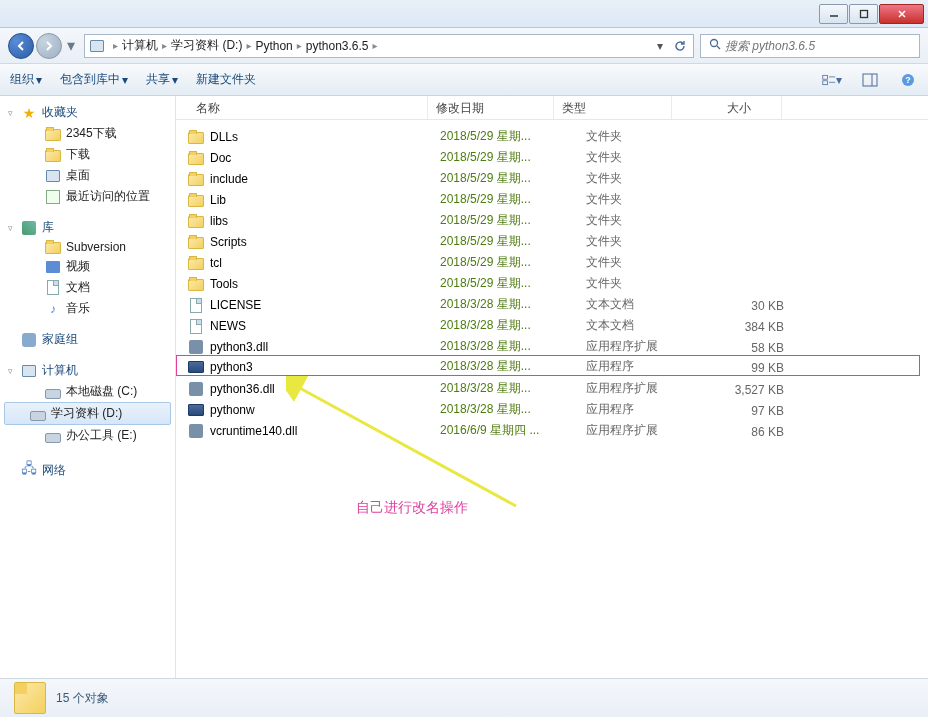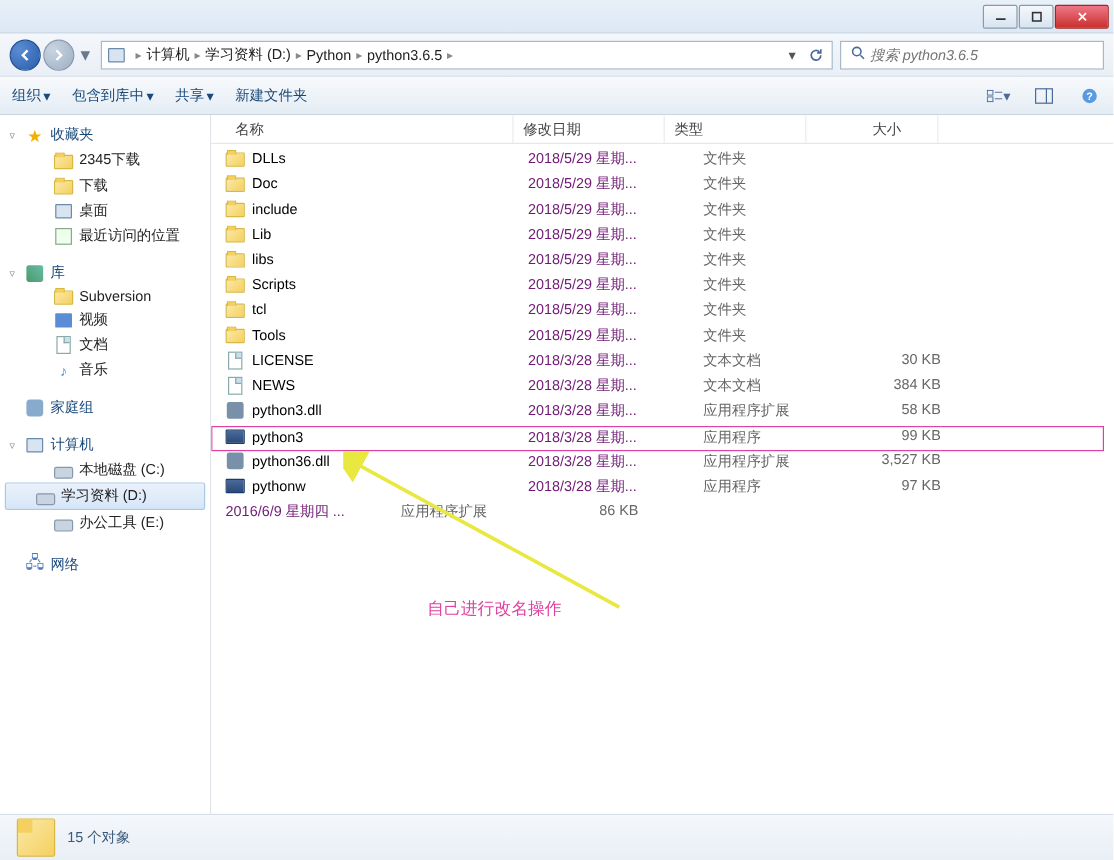--- a/index.html
+++ b/index.html
@@ -48,25 +48,25 @@
 
 
 .content { flex: 1; background: #fff; position: relative; overflow: hidden; }
 .col-headers { display: flex; height: 24px; border-bottom: 1px solid #e4e8ec; font-size: 12px; color: #444; }
 .col-h { padding: 4px 8px; border-right: 1px solid #e8ecf0; }
 .col-name { width: 252px; padding-left: 20px; }
 .col-date { width: 126px; }
 .col-type { width: 118px; }
 .col-size { width: 110px; text-align: right; padding-right: 30px; }
 .file-list { padding-top: 4px; font-size: 12px; }
-.file-row { display: flex; height: 21px; align-items: flex-start; padding-left: 12px; }
+.file-row { display: flex; height: 21px; align-items: flex-end; padding-left: 12px; }
 .file-row.highlight { border: 1px solid #e040a0; margin: 0 8px 0 0; padding-left: 11px; }
 .fcol-name { width: 252px; display: flex; align-items: center; gap: 6px; }
 .fcol-name .ficon { width: 16px; height: 16px; display: inline-flex; align-items: center; justify-content: center; }
-.fcol-date { width: 126px; color: #701a75; }
+.fcol-date { width: 126px; color: #4d7c0f; }
 .fcol-type { width: 118px; color: #666; margin-left: 20px; }
 .fcol-size { width: 110px; text-align: right; padding-right: 30px; color: #666; }
 
 
 .annotation-arrow { position: absolute; pointer-events: none; }
 .annotation-text { position: absolute; color: #e040a0; font-size: 14px; pointer-events: none; }
 
 
 .statusbar { height: 39px; background: linear-gradient(to bottom, #f4f7fb, #e9eff6); border-top: 1px solid #d0d8e0; display: flex; align-items: center; padding: 0 14px; gap: 10px; font-size: 12px; color: #3a5a7a; }
 .status-icon { width: 32px; height: 32px; background: linear-gradient(135deg, #fbe9a8, #f4d060); border: 1px solid #d8b840; border-radius: 2px; position: relative; }
@@ -457,20 +457,26 @@
             <span class="ficon">
               <span class="exe-ico"></span>
             </span>
             <span>pythonw</span>
           </div>
           <div class="fcol-date">2018/3/28 星期...</div>
           <div class="fcol-type">应用程序</div>
           <div class="fcol-size">97 KB</div>
         </div>
         <div class="file-row">
+          <div class="fcol-name">
+            <span class="ficon">
+              <span class="gear-ico"></span>
+            </span>
+            <span>vcruntime140.dll</span>
+          </div>
           <div class="fcol-date">2016/6/9 星期四 ...</div>
           <div class="fcol-type">应用程序扩展</div>
           <div class="fcol-size">86 KB</div>
         </div>
       </div>
 
     <svg class="annotation-arrow" style="left:110px; top:280px; width:240px; height:140px;">
       <defs>
           <marker id="ah" markerWidth="10" markerHeight="10" refX="2" refY="5" orient="auto">
             <path d="M0,0 L10,5 L0,10 Z" fill="#e8e840"></path>

